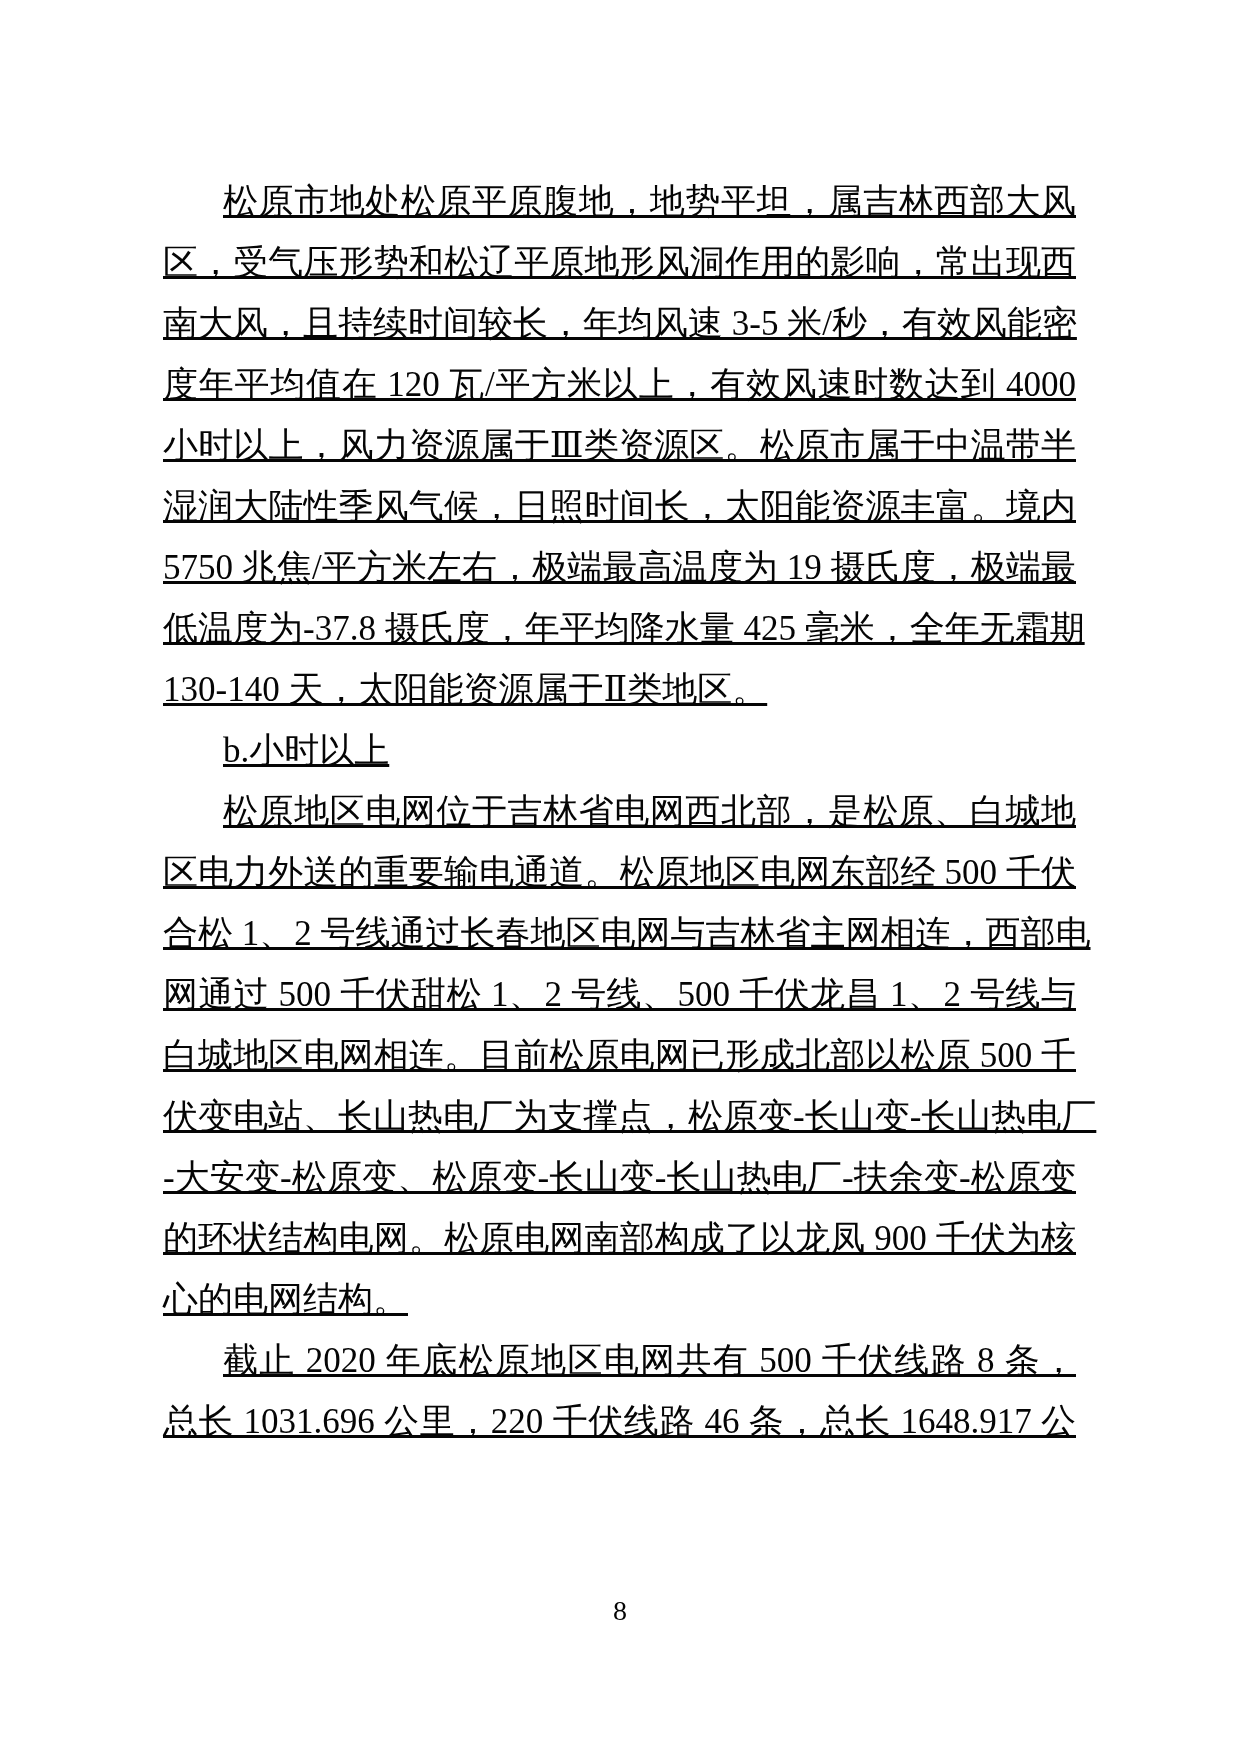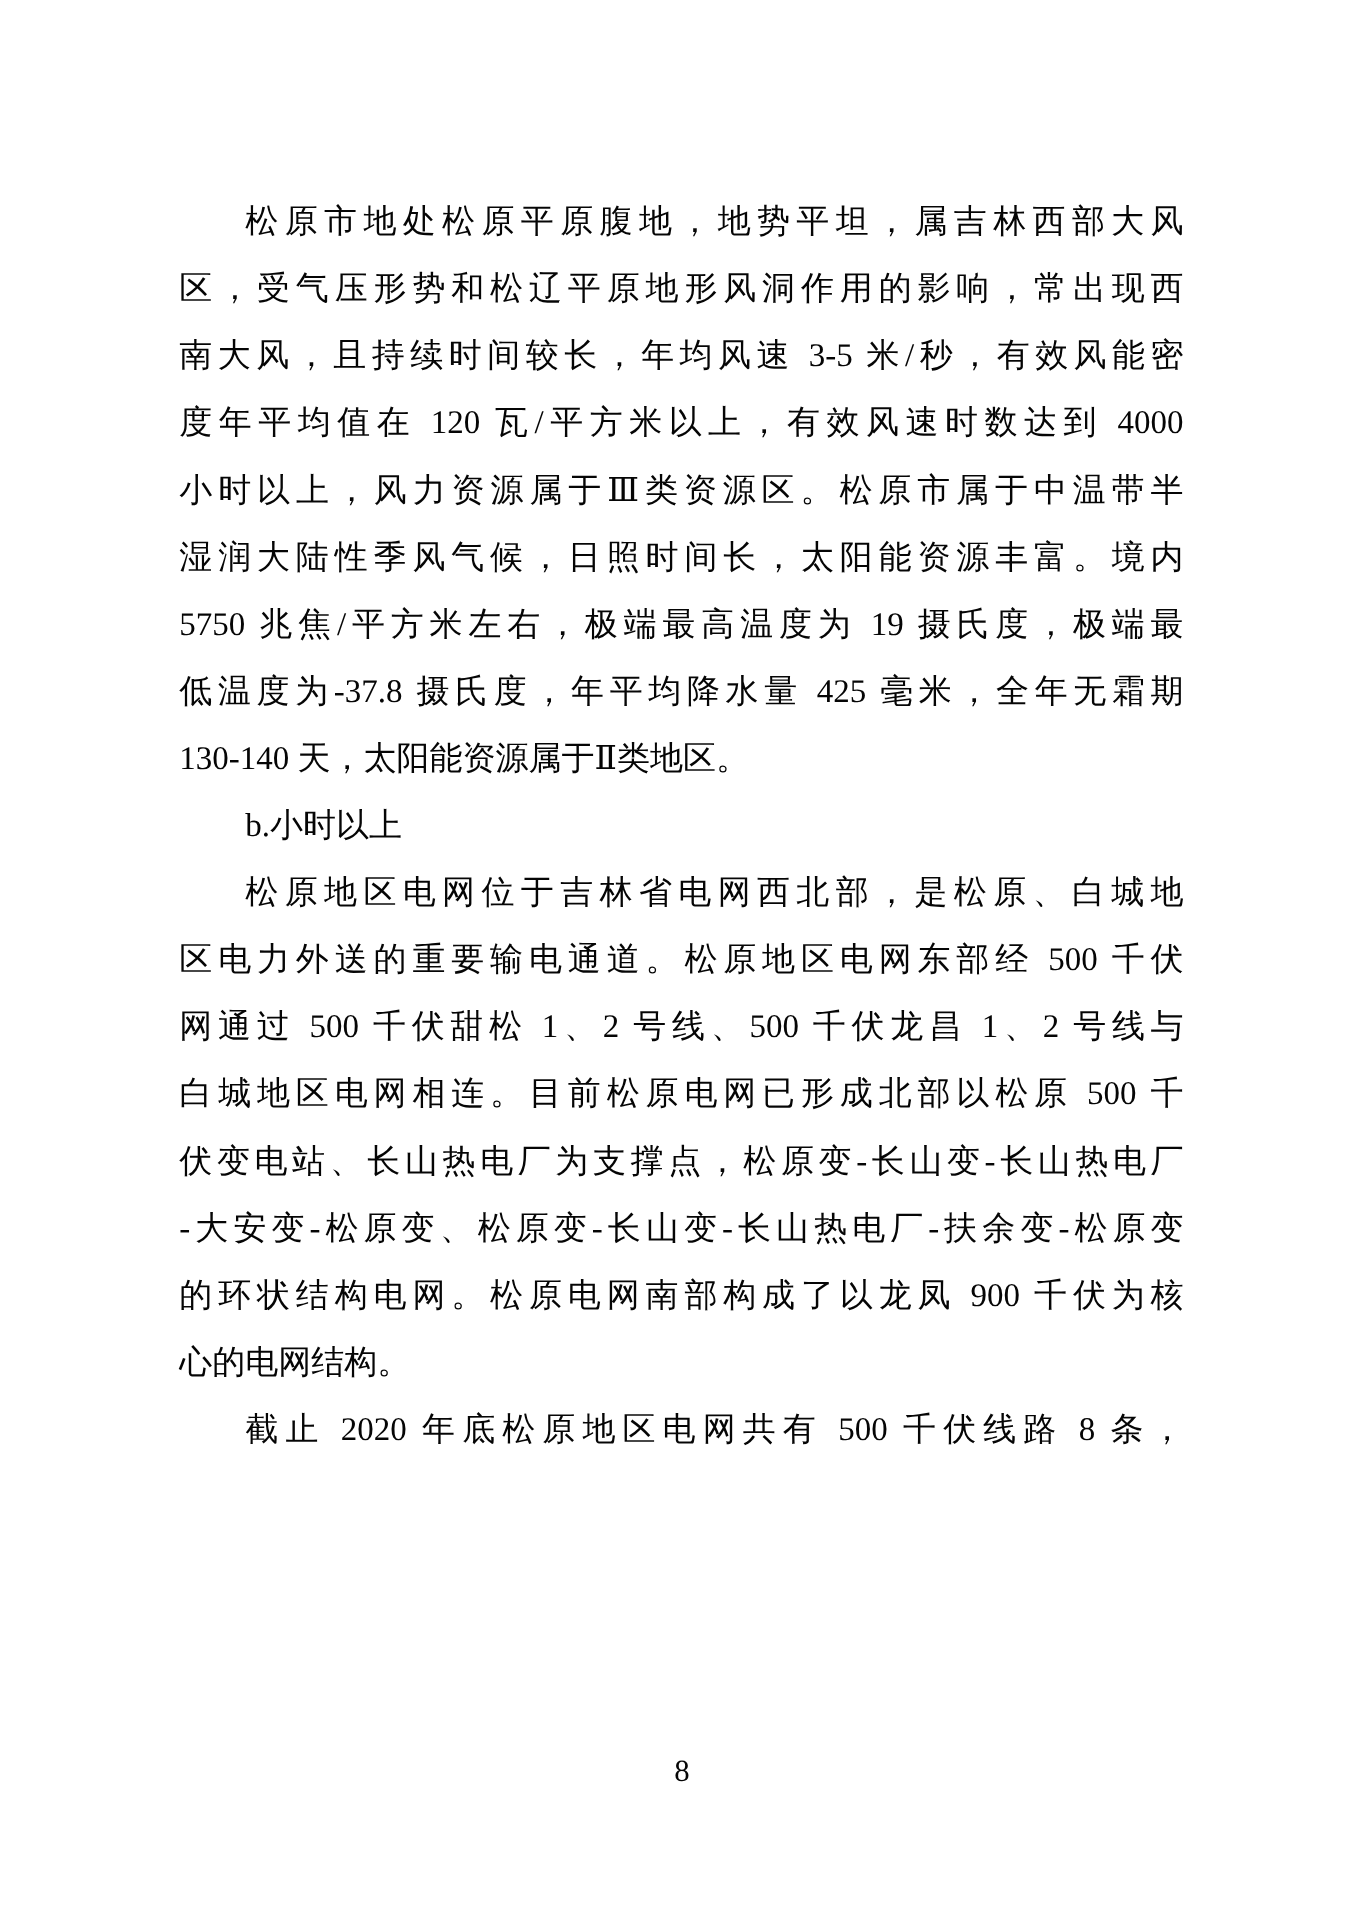--- a/index.html
+++ b/index.html
@@ -13,26 +13,27 @@
     font-family: "Liberation Serif", "DejaVu Serif", serif;
     color: #050505;
   }
   .text-body {
     position: absolute;
     left: 163px;
     top: 171px;
     width: 913px;
   }
   .line {
-    font-size: 30px;
+    font-size: 35px;
     line-height: 61px;
     height: 61px;
     white-space: nowrap;
     text-align: left;
     letter-spacing: 0;
+    text-decoration: underline;
   }
   .line.justify {
     text-align: justify;
     text-align-last: justify;
     text-justify: inter-character;
   }
   .line.indent {
     text-indent: 60px;
   }
   .page-footer {
@@ -62,27 +63,29 @@
         <div class="line justify">5750 兆焦/平方米左右，极端最高温度为 19 摄氏度，极端最</div>
         <div class="line justify">低温度为-37.8 摄氏度，年平均降水量 425 毫米，全年无霜期</div>
         <div class="line">130-140 天，太阳能资源属于Ⅱ类地区。</div>
       </section>
       <section class="block heading">
         <div class="line indent">b.小时以上</div>
       </section>
       <section class="block paragraph">
         <div class="line indent justify">松原地区电网位于吉林省电网西北部，是松原、白城地</div>
         <div class="line justify">区电力外送的重要输电通道。松原地区电网东部经 500 千伏</div>
+        <div class="line justify">合松 1、2 号线通过长春地区电网与吉林省主网相连，西部电</div>
         <div class="line justify">网通过 500 千伏甜松 1、2 号线、500 千伏龙昌 1、2 号线与</div>
         <div class="line justify">白城地区电网相连。目前松原电网已形成北部以松原 500 千</div>
         <div class="line justify">伏变电站、长山热电厂为支撑点，松原变-长山变-长山热电厂</div>
         <div class="line justify">-大安变-松原变、松原变-长山变-长山热电厂-扶余变-松原变</div>
         <div class="line justify">的环状结构电网。松原电网南部构成了以龙凤 900 千伏为核</div>
         <div class="line">心的电网结构。</div>
       </section>
       <section class="block paragraph">
         <div class="line indent justify">截止 2020 年底松原地区电网共有 500 千伏线路 8 条，</div>
+        <div class="line justify">总长 1031.696 公里，220 千伏线路 46 条，总长 1648.917 公</div>
       </section>
     </main>
   <footer class="page-footer">
     <span class="page-number">8</span>
   </footer>
 </div>
 
 </body></html>

